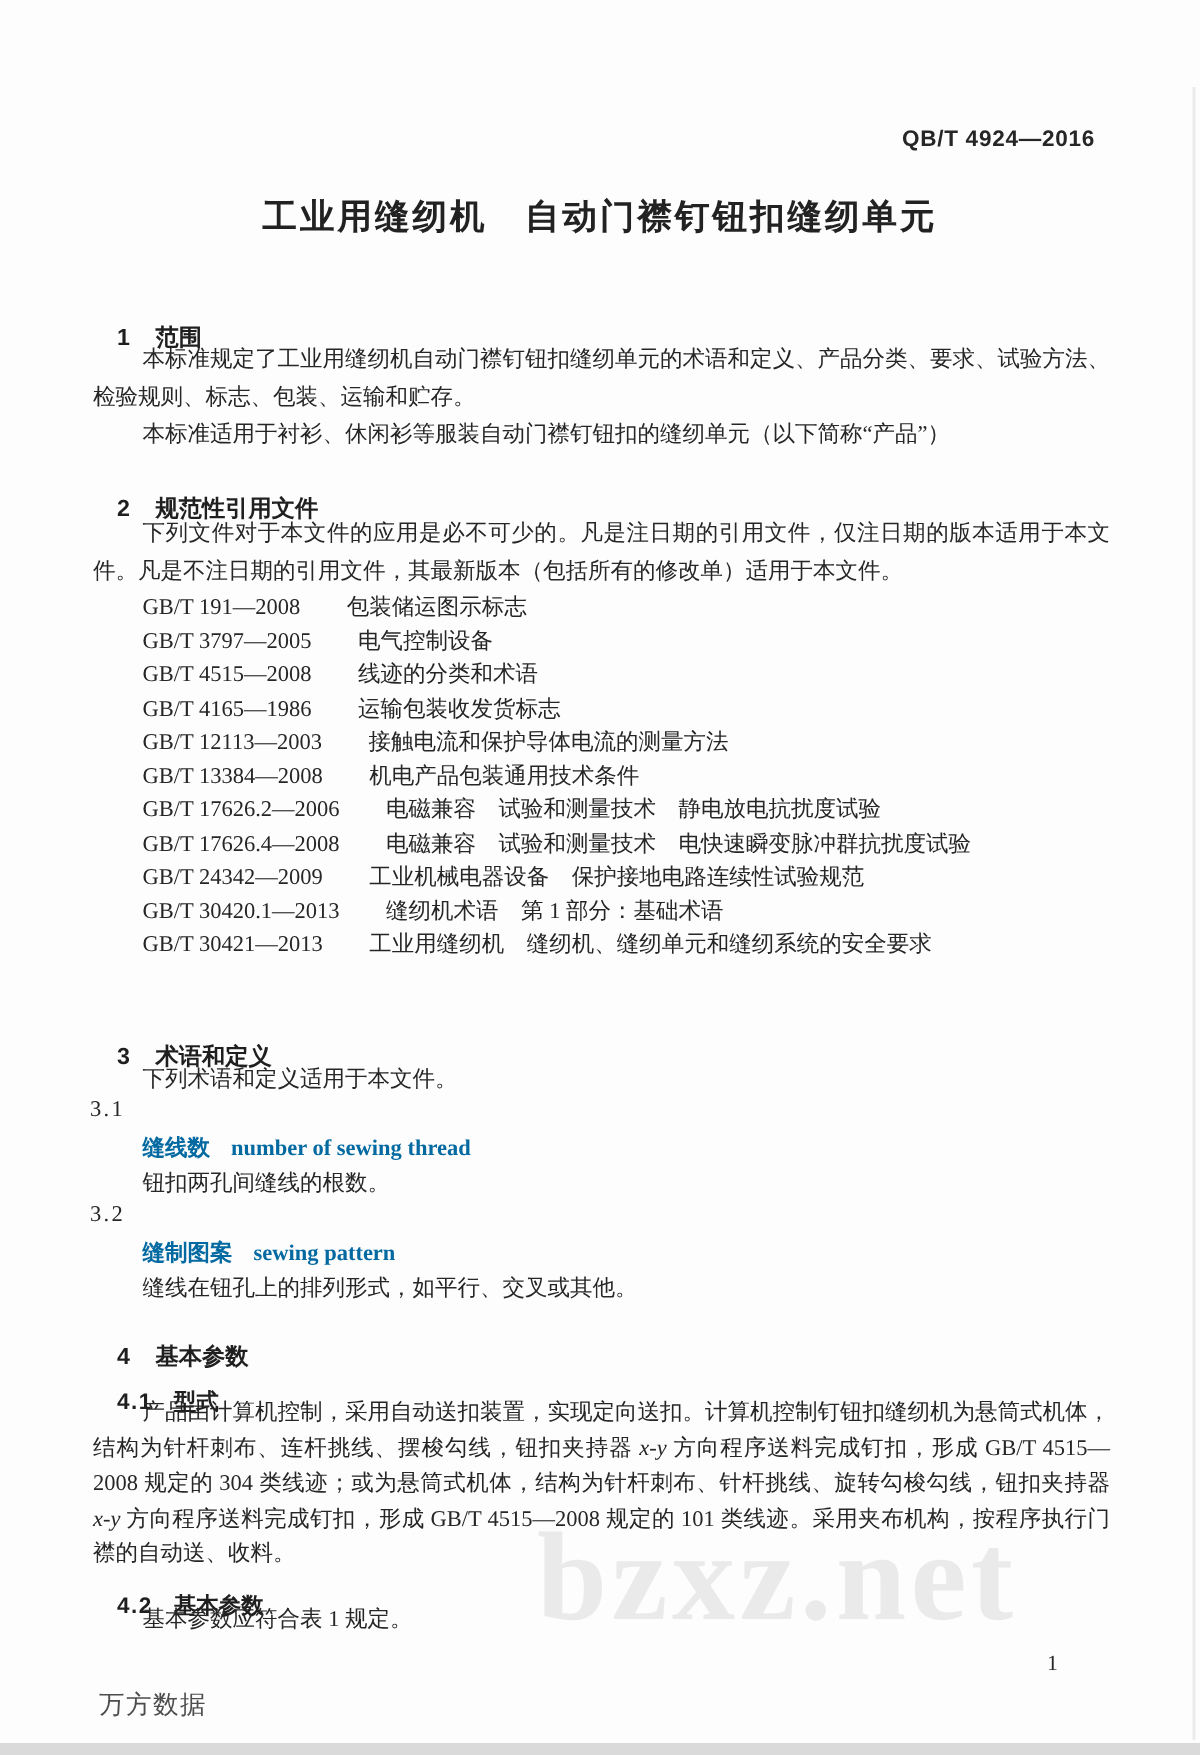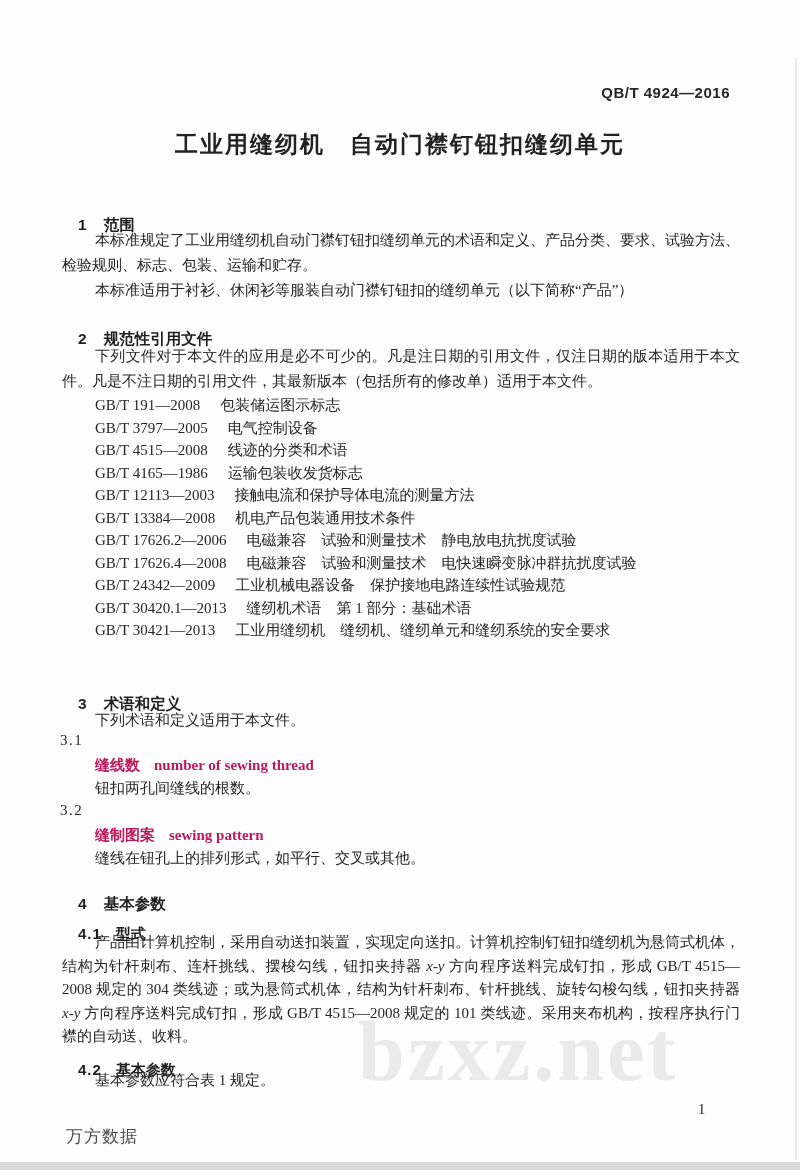--- a/index.html
+++ b/index.html
@@ -41,28 +41,28 @@
     text-align: justify;
     margin: 0;
   }
   .indent { text-indent: 33px; }
 
   .ref-list {
     left: 95px; width: 660px;
     font-size: 15px; line-height: 22.5px;
   }
   .ref-row { white-space: nowrap; }
-  .ref-name { margin-left: 20px; }
+  .ref-name { margin-left: 31px; }
 
   .term-num {
     left: 60px; font-size: 15px; letter-spacing: 1.5px;
   }
   .term-line {
     left: 95px; font-size: 15px; font-weight: bold;
-    font-family: "Liberation Sans", sans-serif; color: #be185d;
+    font-family: "Liberation Sans", sans-serif; color: #0369a1;
   }
   .term-en { margin-left: 14px; font-family: "Liberation Serif", serif; }
   .term-def { left: 95px; font-size: 15px; }
 
   .para-41 { line-height: 23.5px; }
   .para-41 i { font-family: "Liberation Serif", serif; }
 
   .page-num { top: 1101px; left: 698px; font-size: 14.5px; }
 
   .footer-brand {

